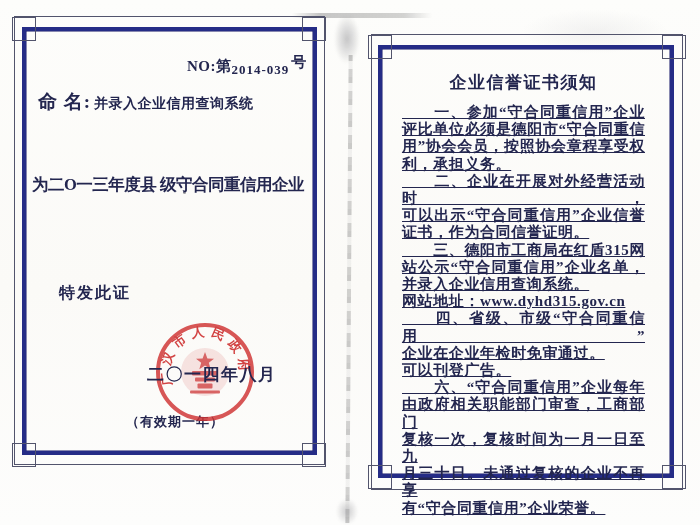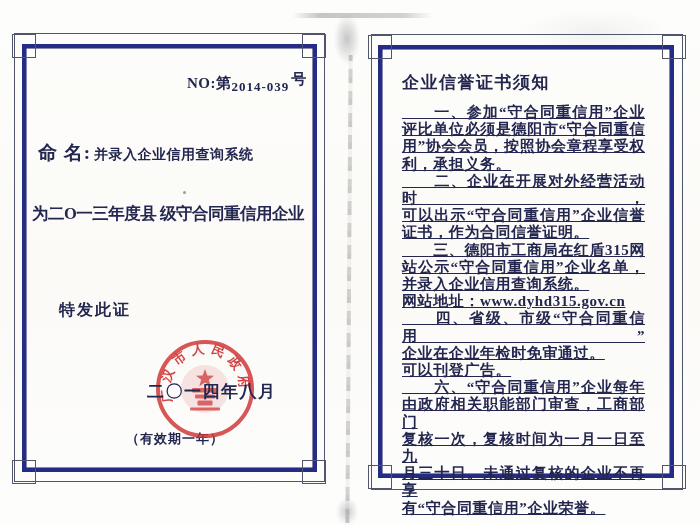--- a/index.html
+++ b/index.html
@@ -18,21 +18,21 @@
     position:relative;width:700px;height:525px;overflow:hidden;
     background:
       radial-gradient(closest-side at 85% 6%, rgba(190,190,195,.18), rgba(190,190,195,0) 70%),
       linear-gradient(180deg,#fdfdfb 0%, #fbfaf7 55%, #fdfdfc 100%);
   }
   
   .page{
     position:absolute;
     border:1.5px solid var(--thin);
   }
-  .page-left{ left:14px; top:33px; width:309px; height:447px; }
+  .page-left{ left:14px; top:16px; width:309px; height:447px; }
   .page-right{ left:371px; top:34px; width:310px; height:454px; }
   .thick{
     position:absolute;
     border:4px solid var(--navy);
     box-shadow:inset 0 0 0 .5px #121566;
   }
   .page-left  .thick{ left:7px; top:10px; width:287px; height:420px; }
   .page-right .thick{ left:6px; top:10px; width:288px; height:425px; }
   .corner{
     position:absolute;width:22px;height:22px;
@@ -72,32 +72,32 @@
     background:radial-gradient(closest-side,rgba(130,130,135,.4),rgba(130,130,135,0));
     filter:blur(1px);
   }
   .speck{ position:absolute;width:3px;height:3px;border-radius:50%;background:rgba(80,80,90,.55);}
 
   
   .ink{ color:var(--ink); font-weight:700; }
   .no-line{ position:absolute;left:172px;top:40px;font-size:15px;letter-spacing:.5px;white-space:nowrap;}
   .no-line .digits{ font-size:13px; display:inline-block; transform:translateY(3px); letter-spacing:1px;}
   .no-line .suffix{ display:inline-block; transform:translateY(-4px); margin-left:2px;}
-  .name-line{ position:absolute;left:23px;top:72px;display:flex;align-items:baseline;white-space:nowrap;margin-top:34px;}
+  .name-line{ position:absolute;left:23px;top:72px;display:flex;align-items:baseline;white-space:nowrap;}
   .name-label{ font-size:19px;letter-spacing:1px;}
   .company{ font-size:14px;margin-left:3px;letter-spacing:.5px;}
-  .award-line{ position:absolute;left:17px;top:157px;font-size:16.5px;letter-spacing:-.5px;white-space:nowrap;margin-top:12px;}
+  .award-line{ position:absolute;left:17px;top:157px;font-size:16.5px;letter-spacing:-.5px;white-space:nowrap;}
   .issue-line{ position:absolute;left:44px;top:266px;font-size:16px;letter-spacing:2px;font-family:Liberation Mono, monospace;}
   .date-line{ position:absolute;left:132px;top:346px;font-size:17px;letter-spacing:1.5px;z-index:3;white-space:nowrap;font-family:Liberation Serif, serif;}
   .validity-line{ position:absolute;left:111px;top:396px;font-size:13px;letter-spacing:1px;white-space:nowrap;}
   .seal{ position:absolute;left:134px;top:299px;width:112px;height:112px;z-index:2;opacity:.92;}
 
   
   .notice{ position:absolute;left:30px;top:36px;width:243px;}
-  .notice-title{ font-size:17px;letter-spacing:1.5px;text-align:left;margin:0 0 10px 0;}
+  .notice-title{ font-size:17px;letter-spacing:1.5px;text-align:center;margin:0 0 10px 0;}
   .bl{ font-size:15px;line-height:17.2px;letter-spacing:.6px;text-align:justify;text-decoration:underline;}
   .bl.fill{ text-align-last:justify;}
 </style>
 </head>
 <body>
 
 <div class="scan">
 
   <div class="fold-top"></div>
   <div class="fold-top-smudge"></div>

